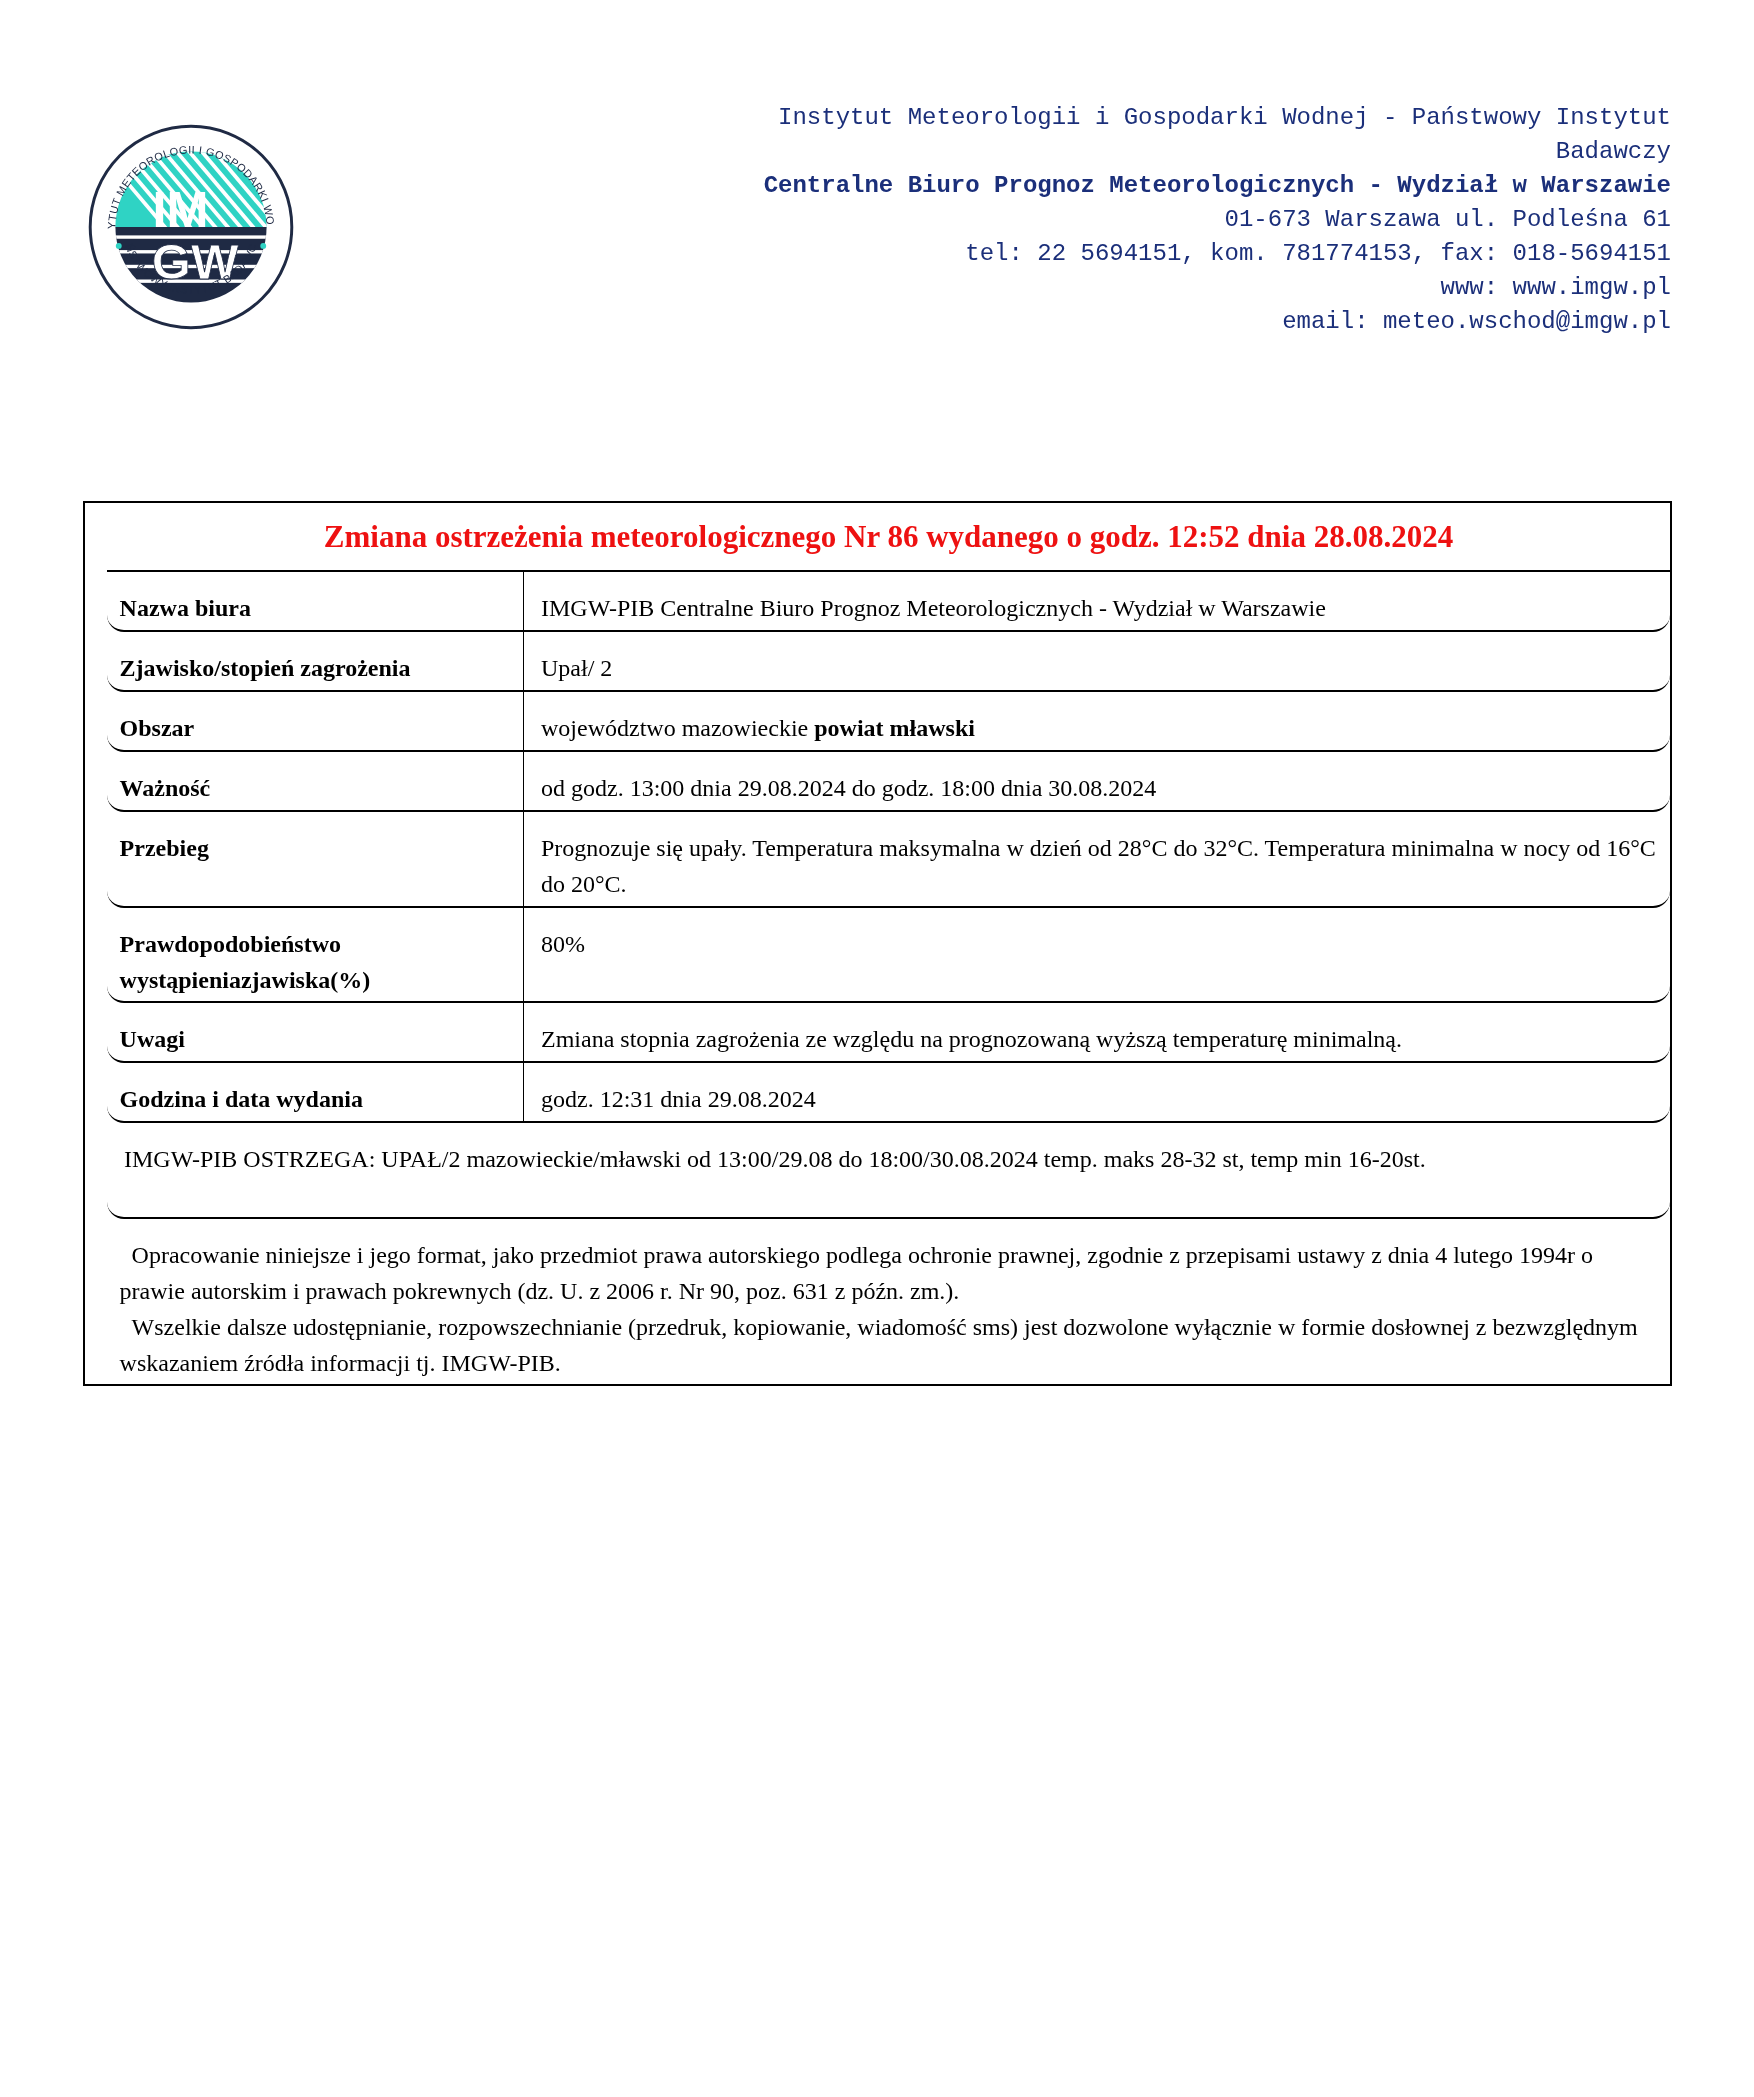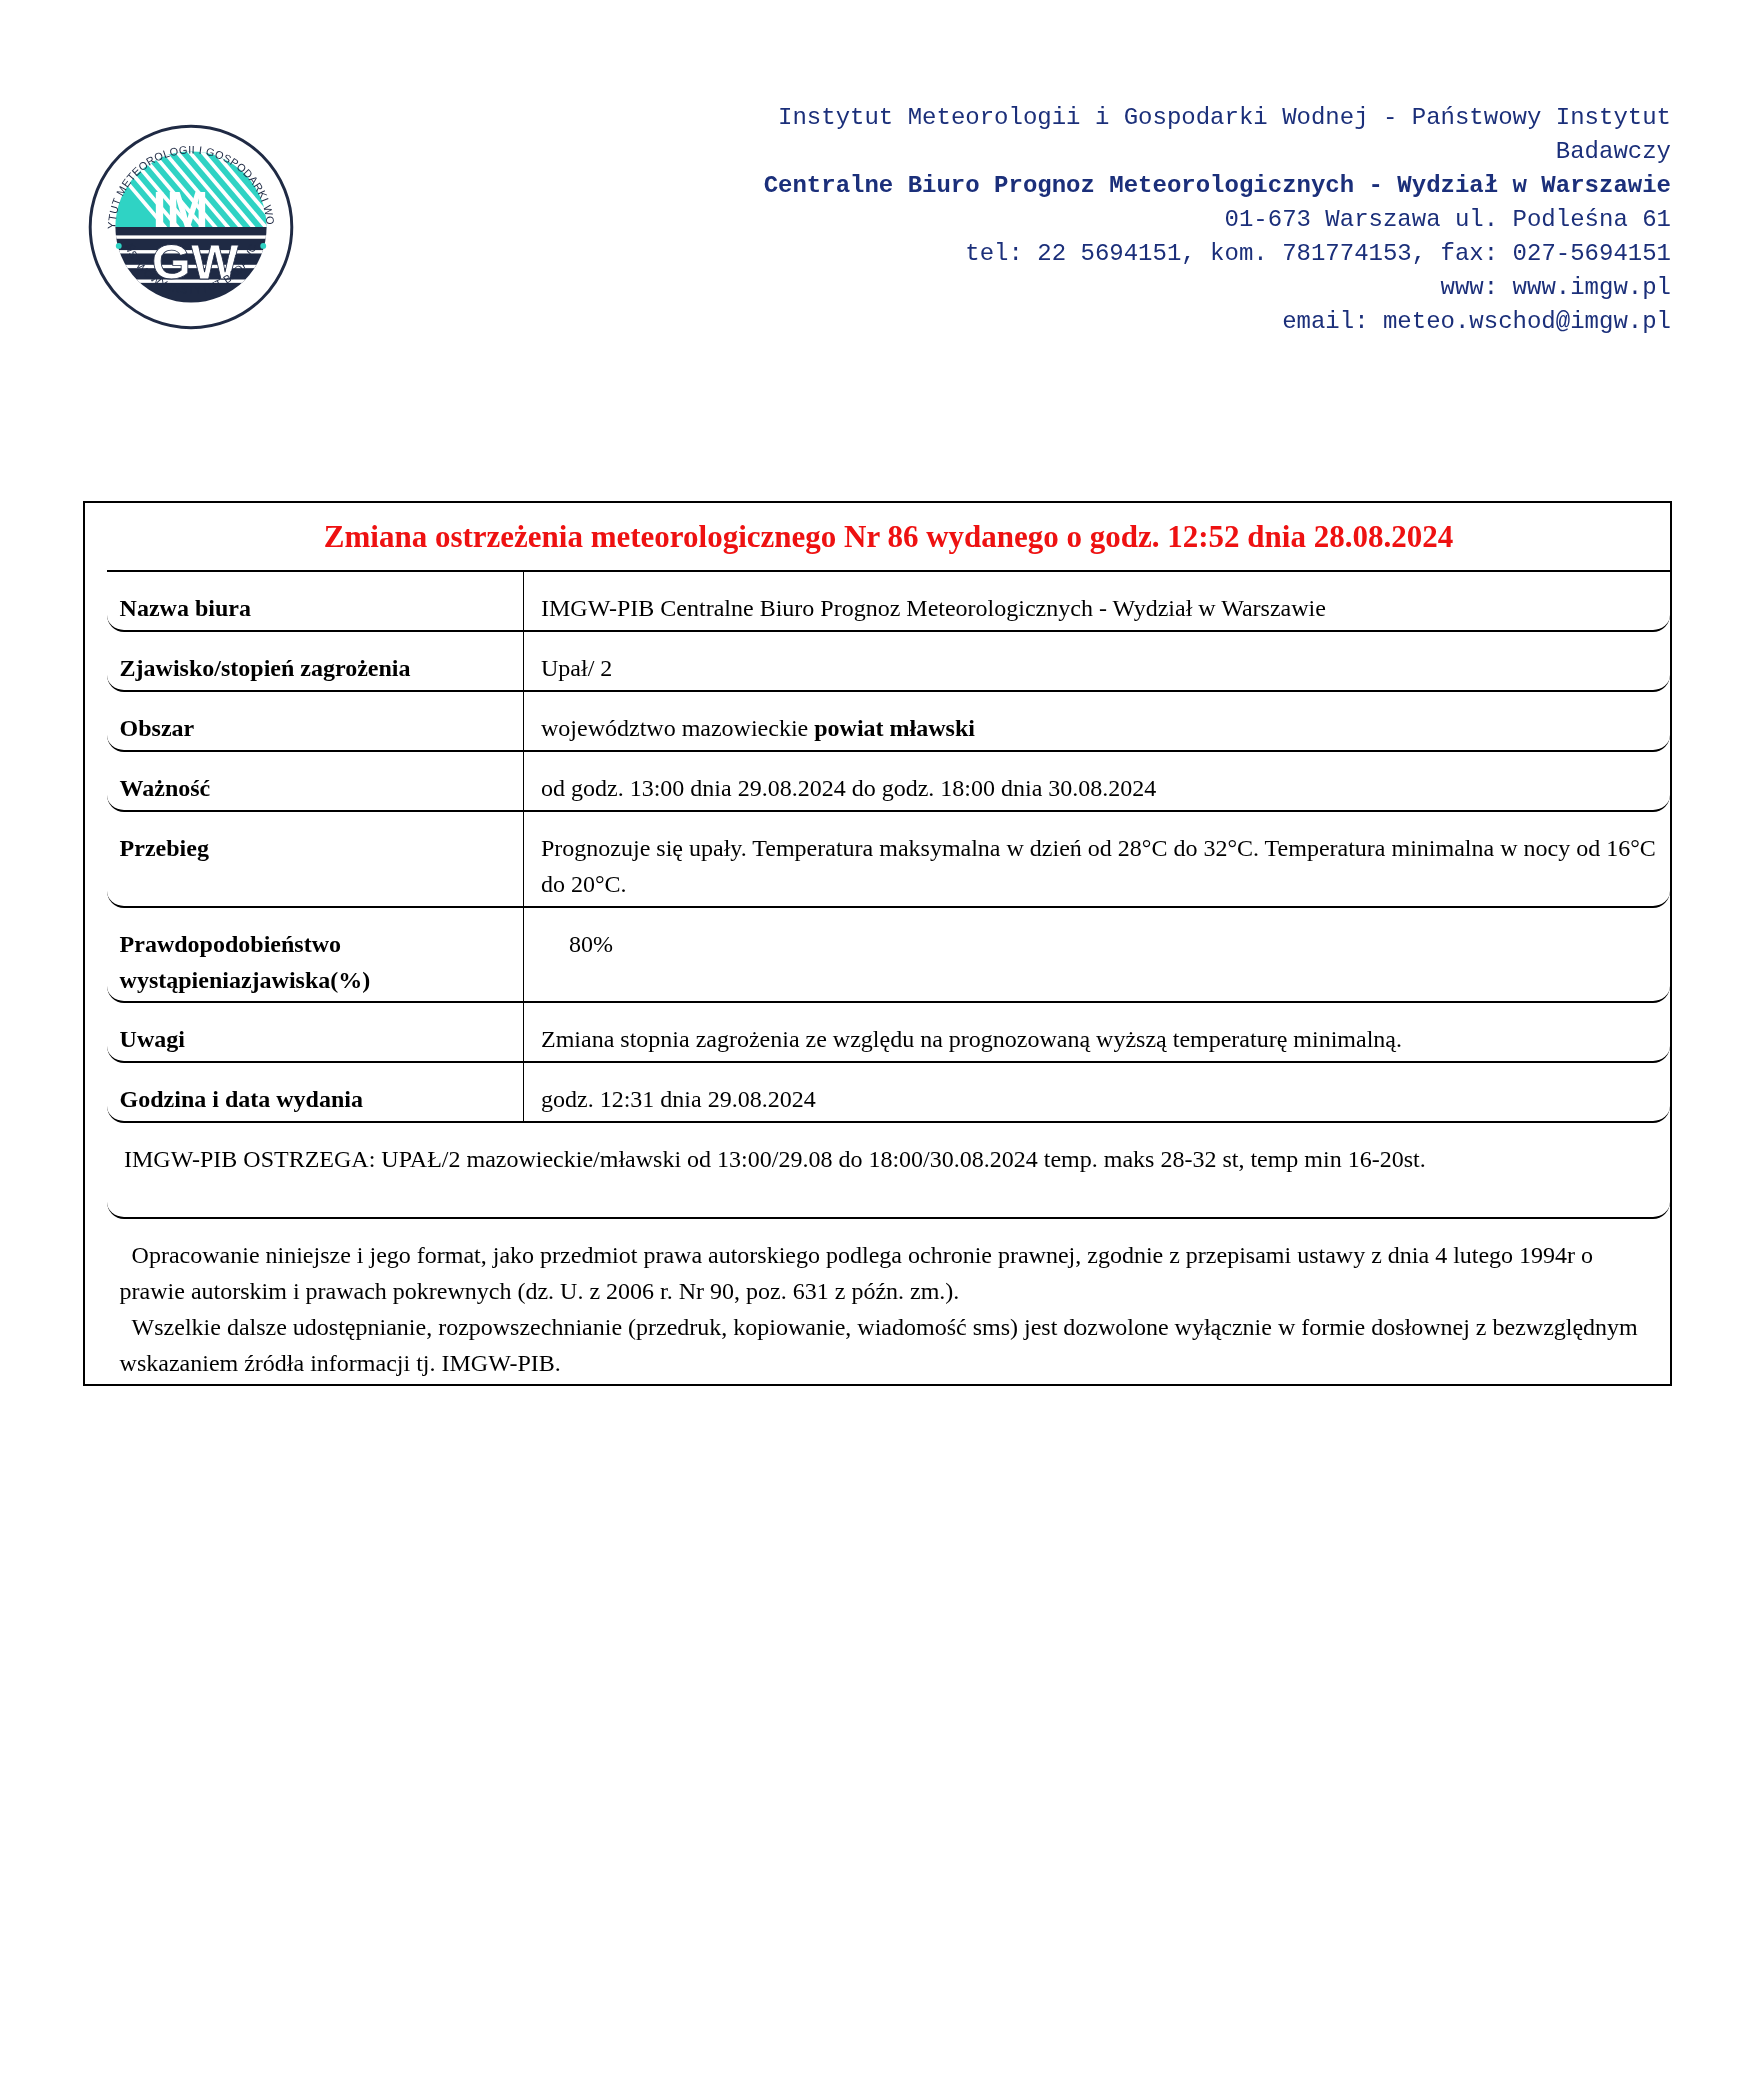--- a/index.html
+++ b/index.html
@@ -36,21 +36,21 @@
     font-weight: bold; font-size: 24px; line-height: 36px;
   }
   .cell-value {
     flex: 1; box-sizing: border-box;
     padding: 17.6px 12.6px 9.2px 17px;
     font-size: 24px; line-height: 36px;
   }
   .cell-value b { font-weight: bold; }
   .h1 { height: 60px; }
   .h2 { height: 96px; }
-  .h3 { height: 95px; gap: 28px; }
+  .h3 { height: 95px; }
   .footer-cell {
     padding: 17.6px 12.6px 12.6px 12.6px;
     font-size: 24px; line-height: 36px; height: 165px; box-sizing: border-box;
   }
   .footer-cell p { margin: 0; }
 </style>
 </head>
 <body>
 
 <div class="logo">
@@ -95,21 +95,21 @@
     </text>
     <circle cx="78" cy="295" r="7" fill="#2fd3c4"></circle>
     <circle cx="422" cy="295" r="7" fill="#2fd3c4"></circle>
   </svg>
 </div>
 
 <div class="header-info">
   <div>Instytut Meteorologii i Gospodarki Wodnej - Państwowy Instytut Badawczy</div>
   <div class="bold">Centralne Biuro Prognoz Meteorologicznych - Wydział w Warszawie</div>
   <div>01-673 Warszawa ul. Podleśna  61</div>
-  <div>tel: 22 5694151, kom. 781774153, fax: 027-5694151</div>
+  <div>tel: 22 5694151, kom. 781774153, fax: 018-5694151</div>
   <div>www: www.imgw.pl</div>
   <div>email: meteo.wschod@imgw.pl</div>
 </div>
 
 <div class="warning-table">
   <div class="title-row">
     <span class="title-text">Zmiana ostrzeżenia meteorologicznego Nr 86 wydanego o godz. 12:52 dnia 28.08.2024</span>
   </div>
 
   <div class="row h1">

